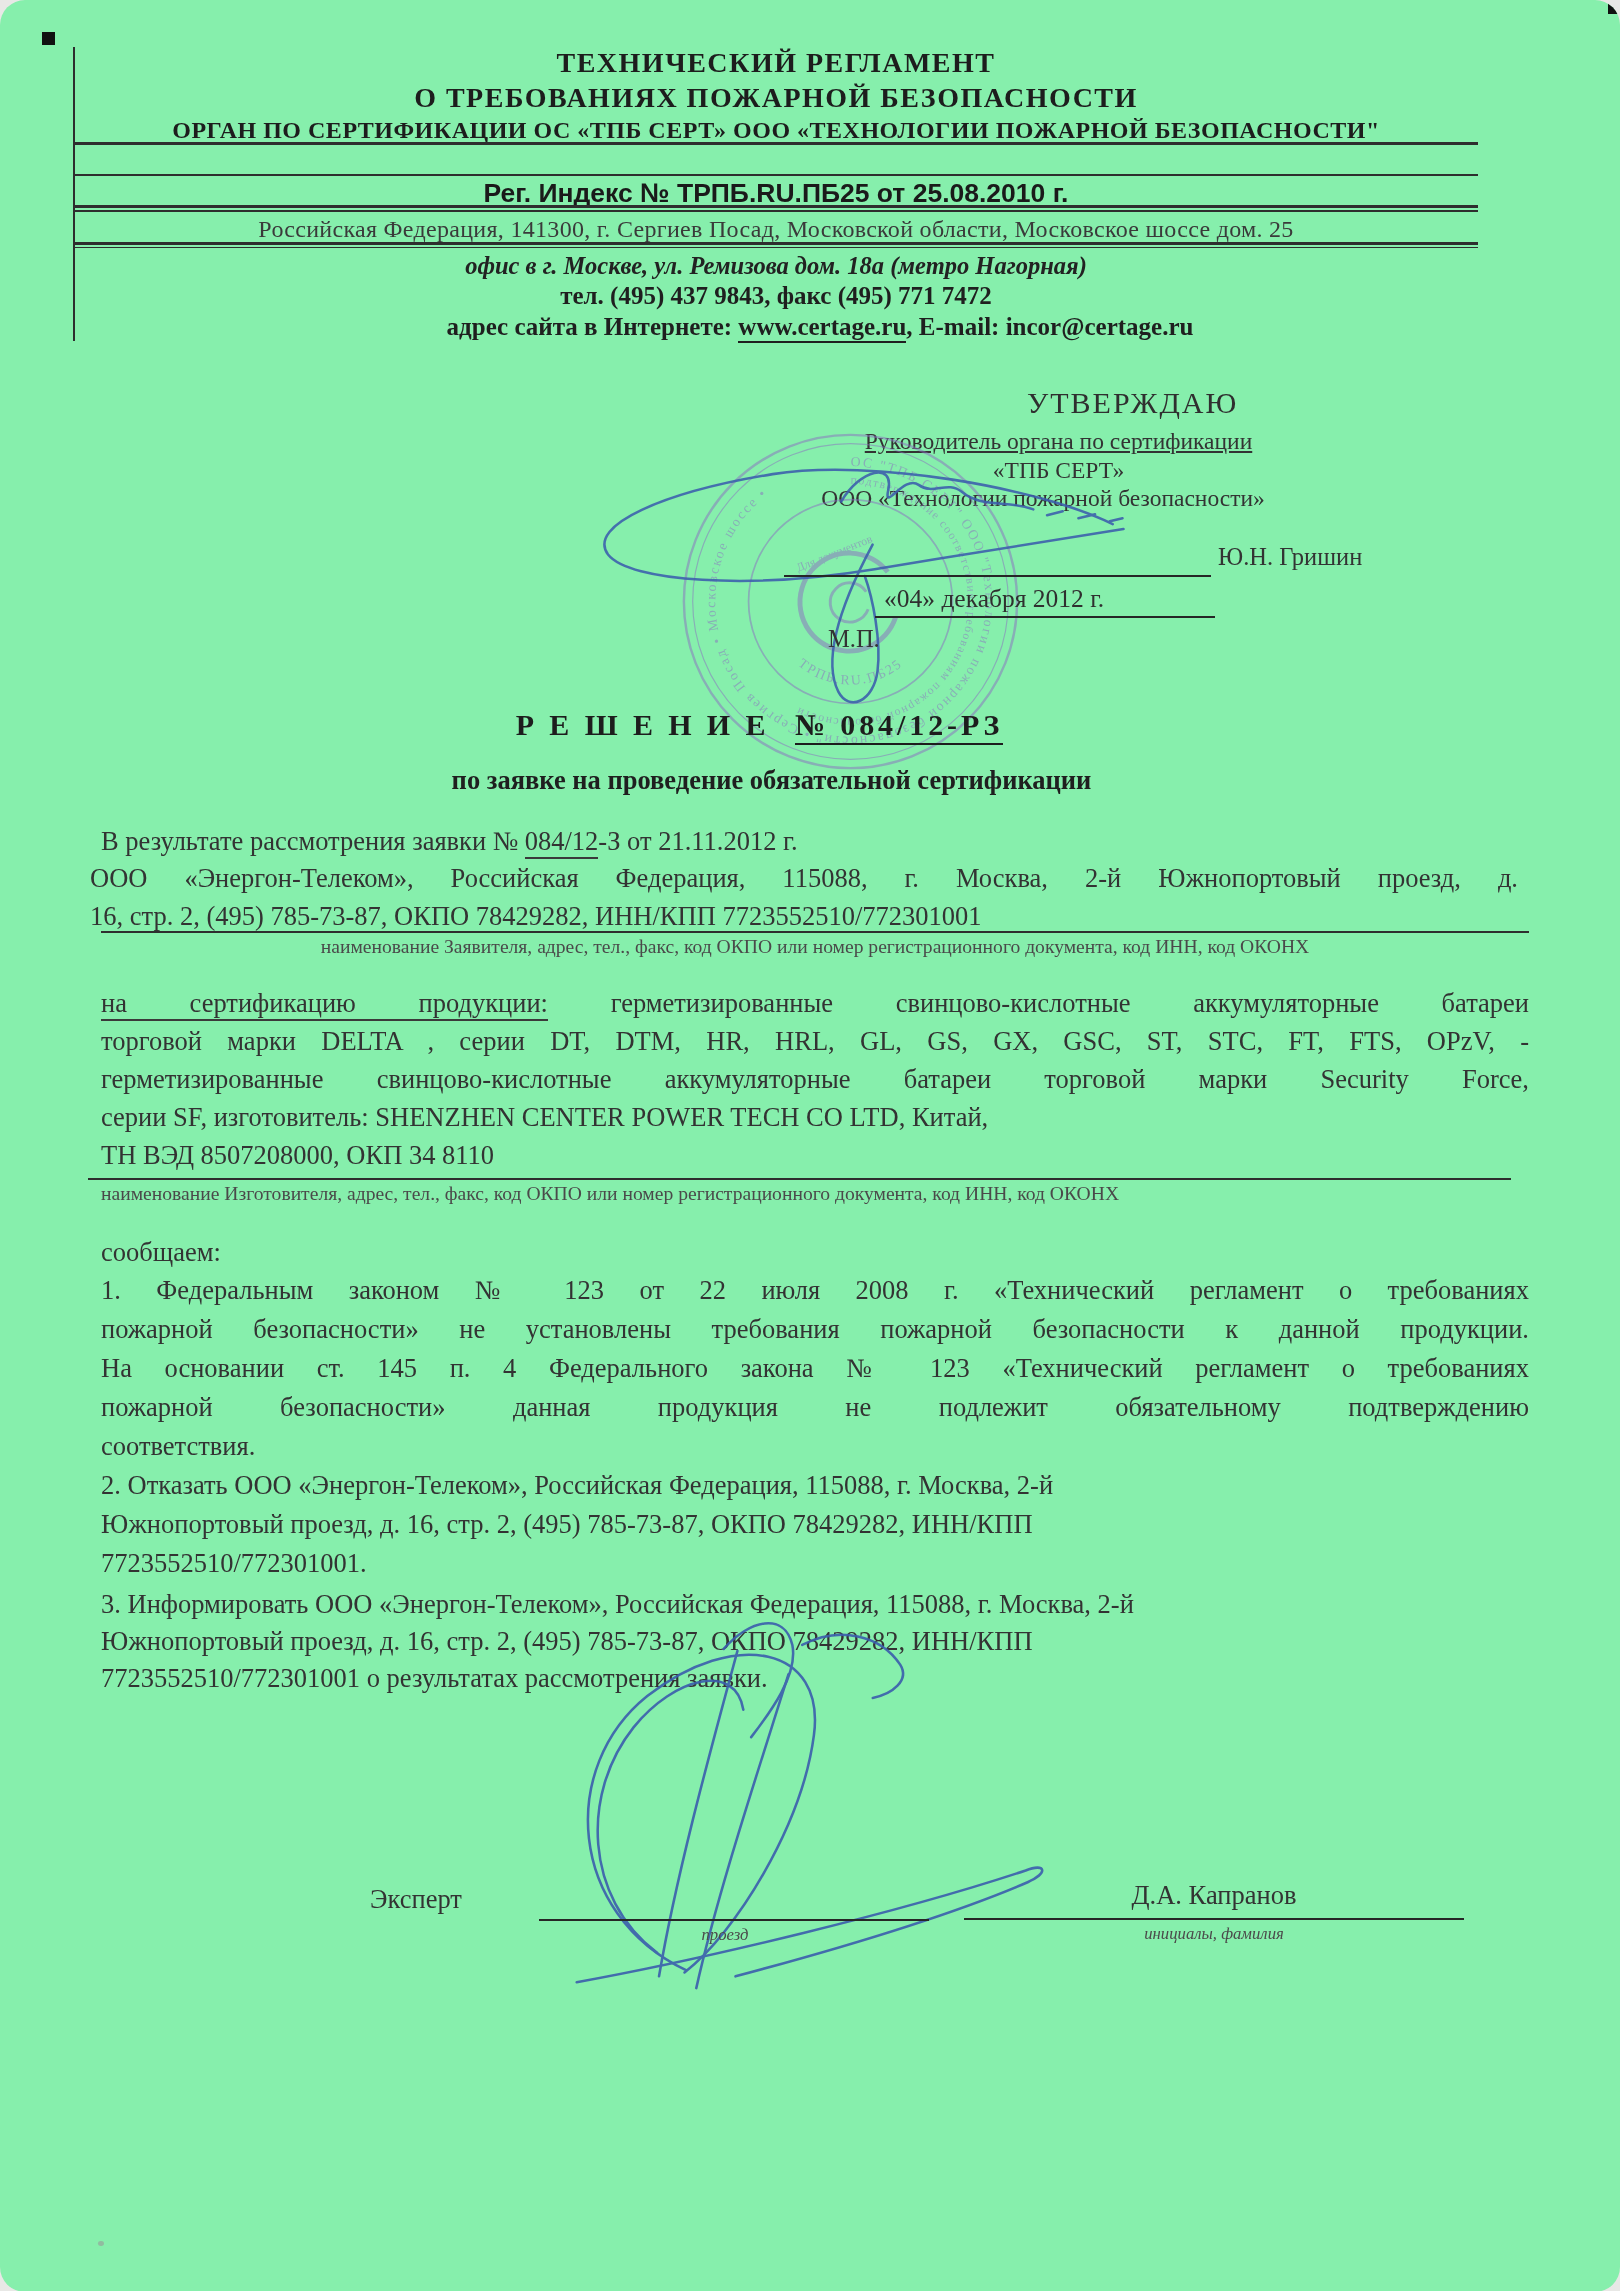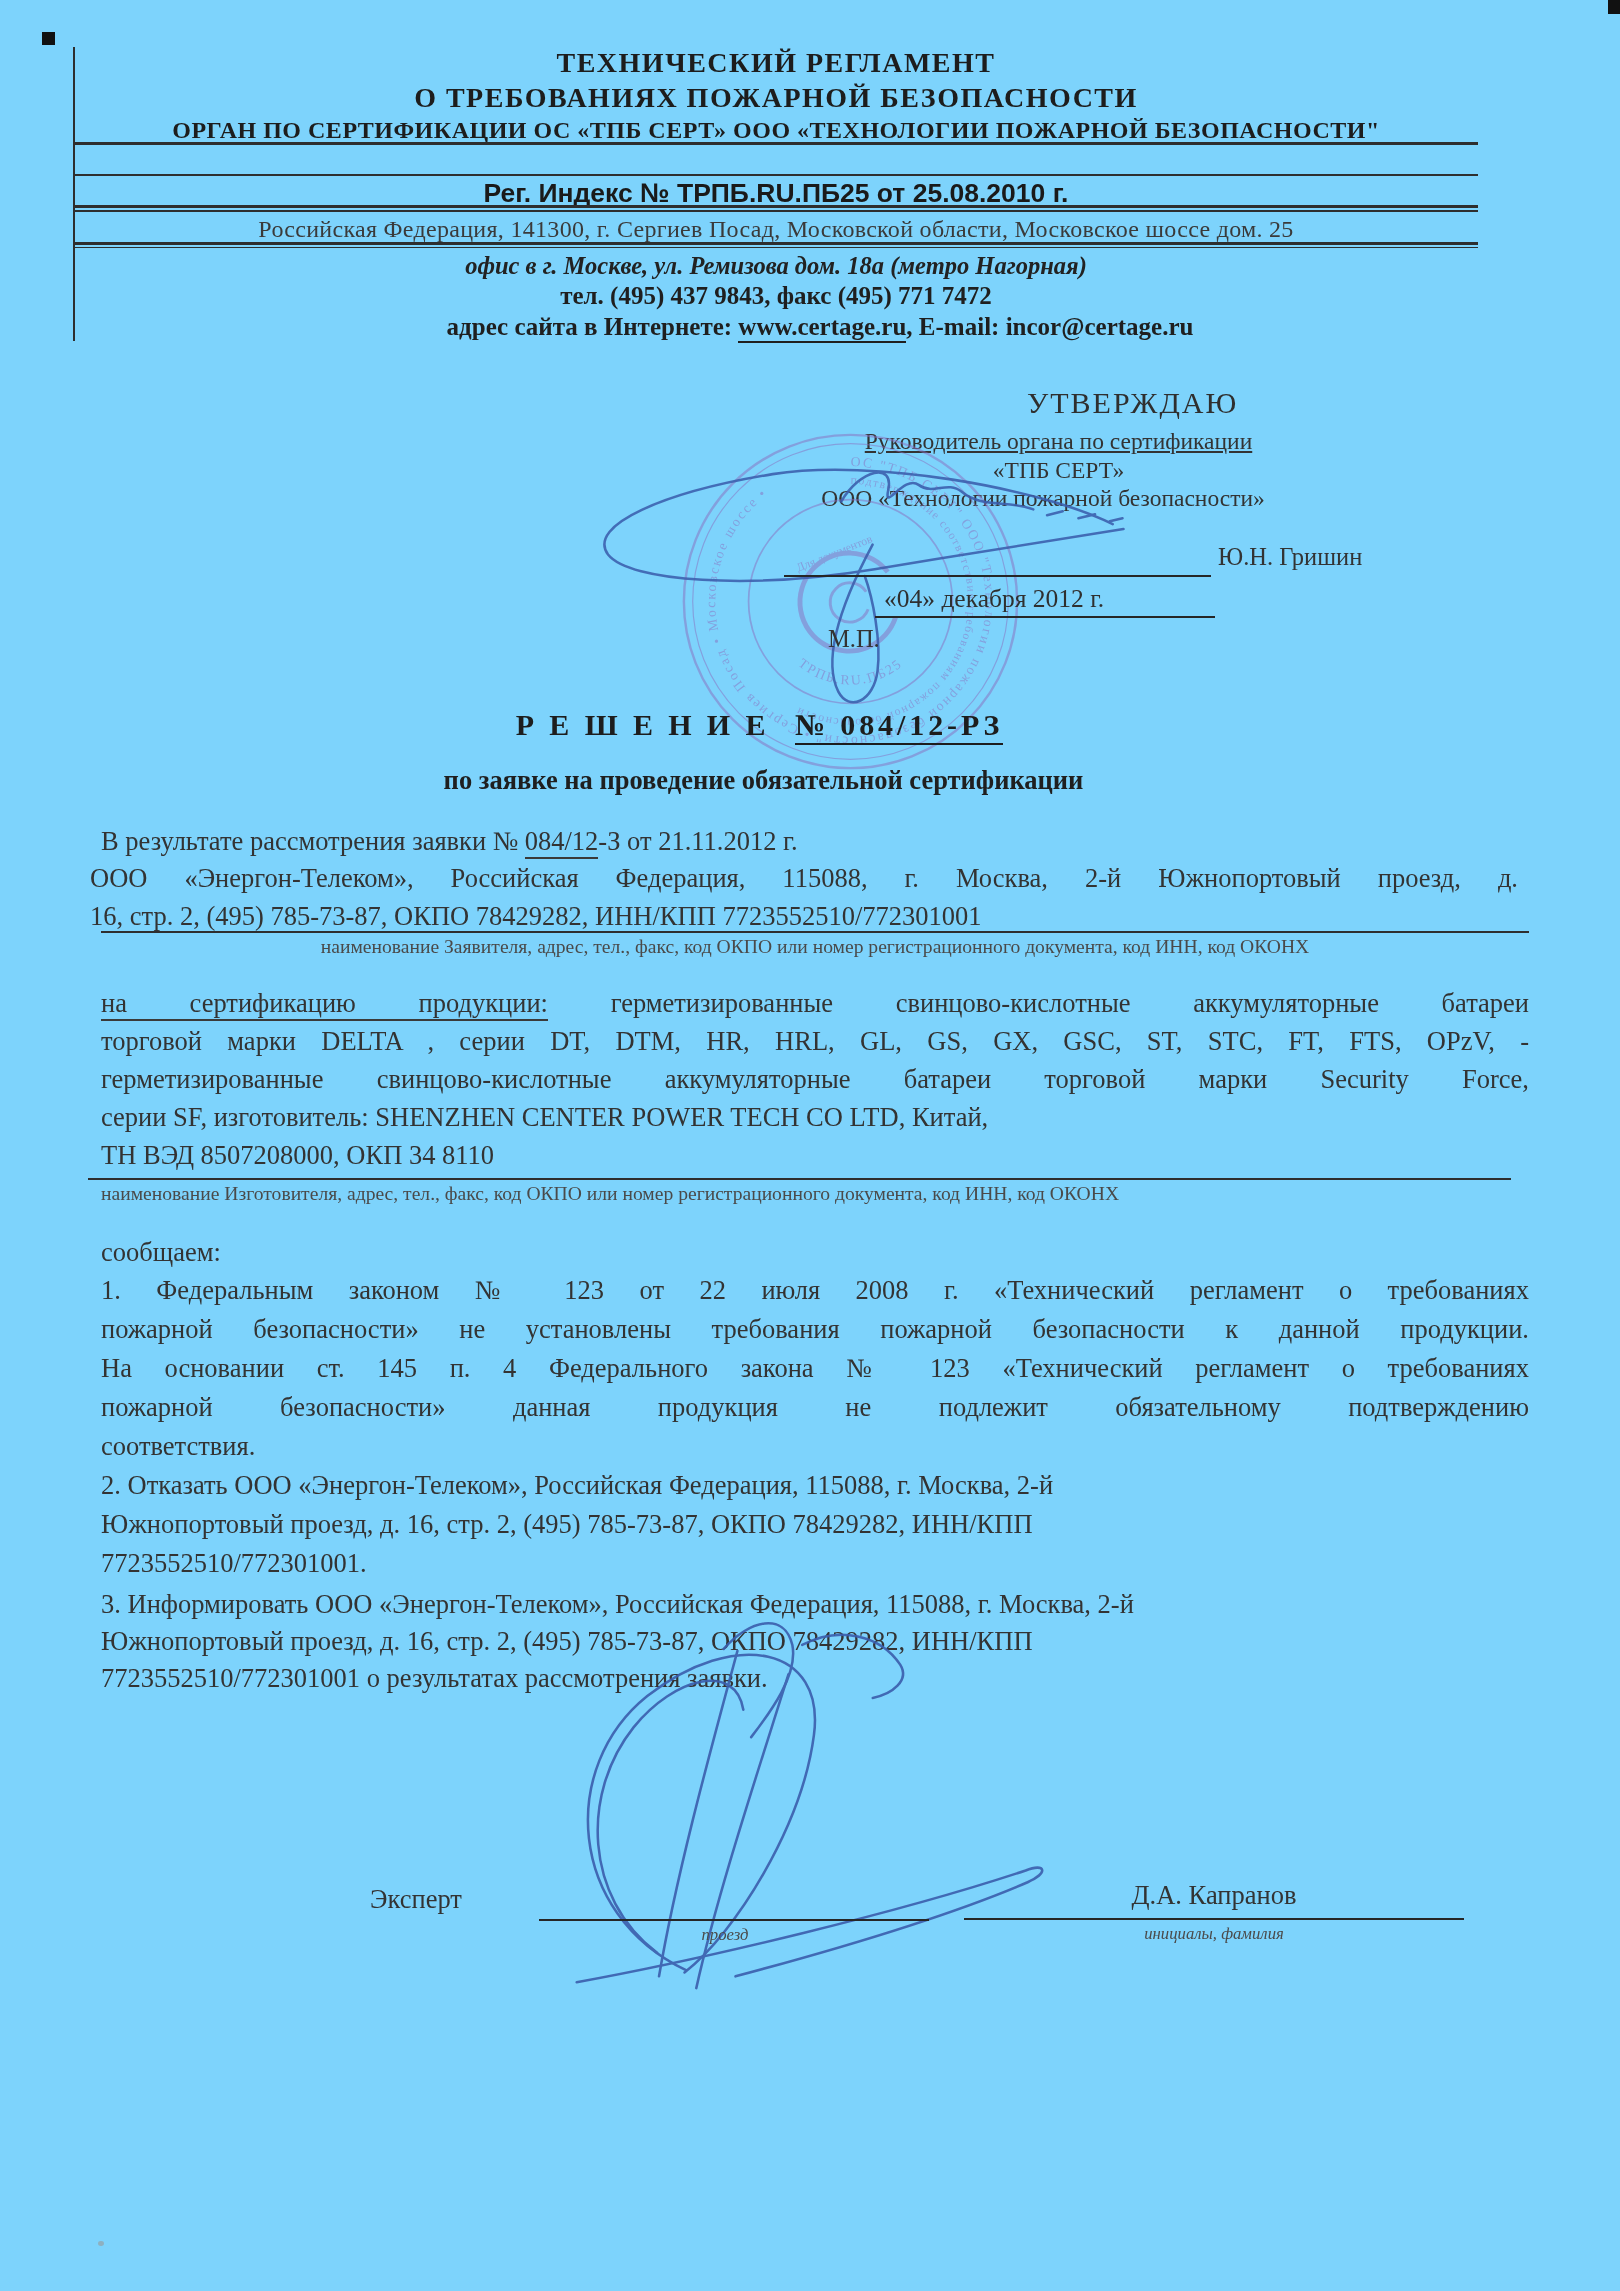--- a/index.html
+++ b/index.html
@@ -1,17 +1,17 @@
 <!DOCTYPE html>
 <html><head>
 <meta charset="utf-8">
 <style>
   html,body{margin:0;padding:0;background:#e8e8e6;}
-  .page{position:relative;width:1620px;height:2292px;background:#7dd3fc;overflow:hidden;
-        font-family:"Liberation Serif","DejaVu Serif",serif;color:#383838;}
+  .page{position:relative;width:1620px;height:2292px;background:#86efac;overflow:hidden;
+        font-family:"Liberation Serif","DejaVu Serif",serif;color:#383838;border-radius:25px;}
   .abs{position:absolute;}
   .ctr{text-align:center;}
   .rule{position:absolute;background:#2e2e2e;}
   .mark{position:absolute;background:#111;}
   
   .h1{font-weight:bold;font-size:28px;letter-spacing:1.5px;color:#1d1d1d;}
   .h3{font-weight:bold;font-size:24px;letter-spacing:0.5px;color:#1d1d1d;}
   .reg{font-family:"Liberation Sans","DejaVu Sans",sans-serif;font-weight:bold;font-size:26.5px;color:#1a1a1a;}
   .addr{font-size:24px;color:#3a3a3a;letter-spacing:0.3px;}
   .office{font-weight:bold;font-style:italic;font-size:24.5px;color:#222;}
@@ -112,21 +112,21 @@
 
   <div class="thinline" style="left:784px;top:575px;width:427px;"></div>
   <div class="abs signer" style="left:1218px;top:543px;">Ю.Н. Гришин</div>
   <div class="abs dateln" style="left:884px;top:584px;">«04» декабря 2012 г.</div>
   <div class="thinline" style="left:875px;top:616px;width:340px;"></div>
   <div class="abs mp" style="left:828px;top:625px;">М.П.</div>
 
   <div class="abs ctr" style="left:0;top:708px;width:1519px;">
     <span class="dtitle">Р Е Ш Е Н И Е</span><span class="dtitle dnum">№ 084/12-РЗ</span>
   </div>
-  <div class="abs ctr dsub" style="left:4px;top:765px;width:1519px;">по заявке на проведение обязательной сертификации</div>
+  <div class="abs ctr dsub" style="left:12px;top:765px;width:1519px;">по заявке на проведение обязательной сертификации</div>
 
   <div class="abs body-block" style="left:101px;top:826px;width:1428px;">
     <span>В результате рассмотрения заявки № </span><span class="u">084/12</span><span>-З от 21.11.2012 г.</span>
   </div>
 
   <div class="abs body-block" style="left:90px;top:859px;width:1428px;">
       <div class="tline j">ООО «Энергон-Телеком», Российская Федерация, 115088, г. Москва, 2-й Южнопортовый проезд, д.</div>
       <div class="tline">16, стр. 2, (495) 785-73-87, ОКПО 78429282, ИНН/КПП 7723552510/772301001</div>
     </div>
   <div class="rule" style="left:101px;top:931px;width:1428px;height:2px;"></div>

